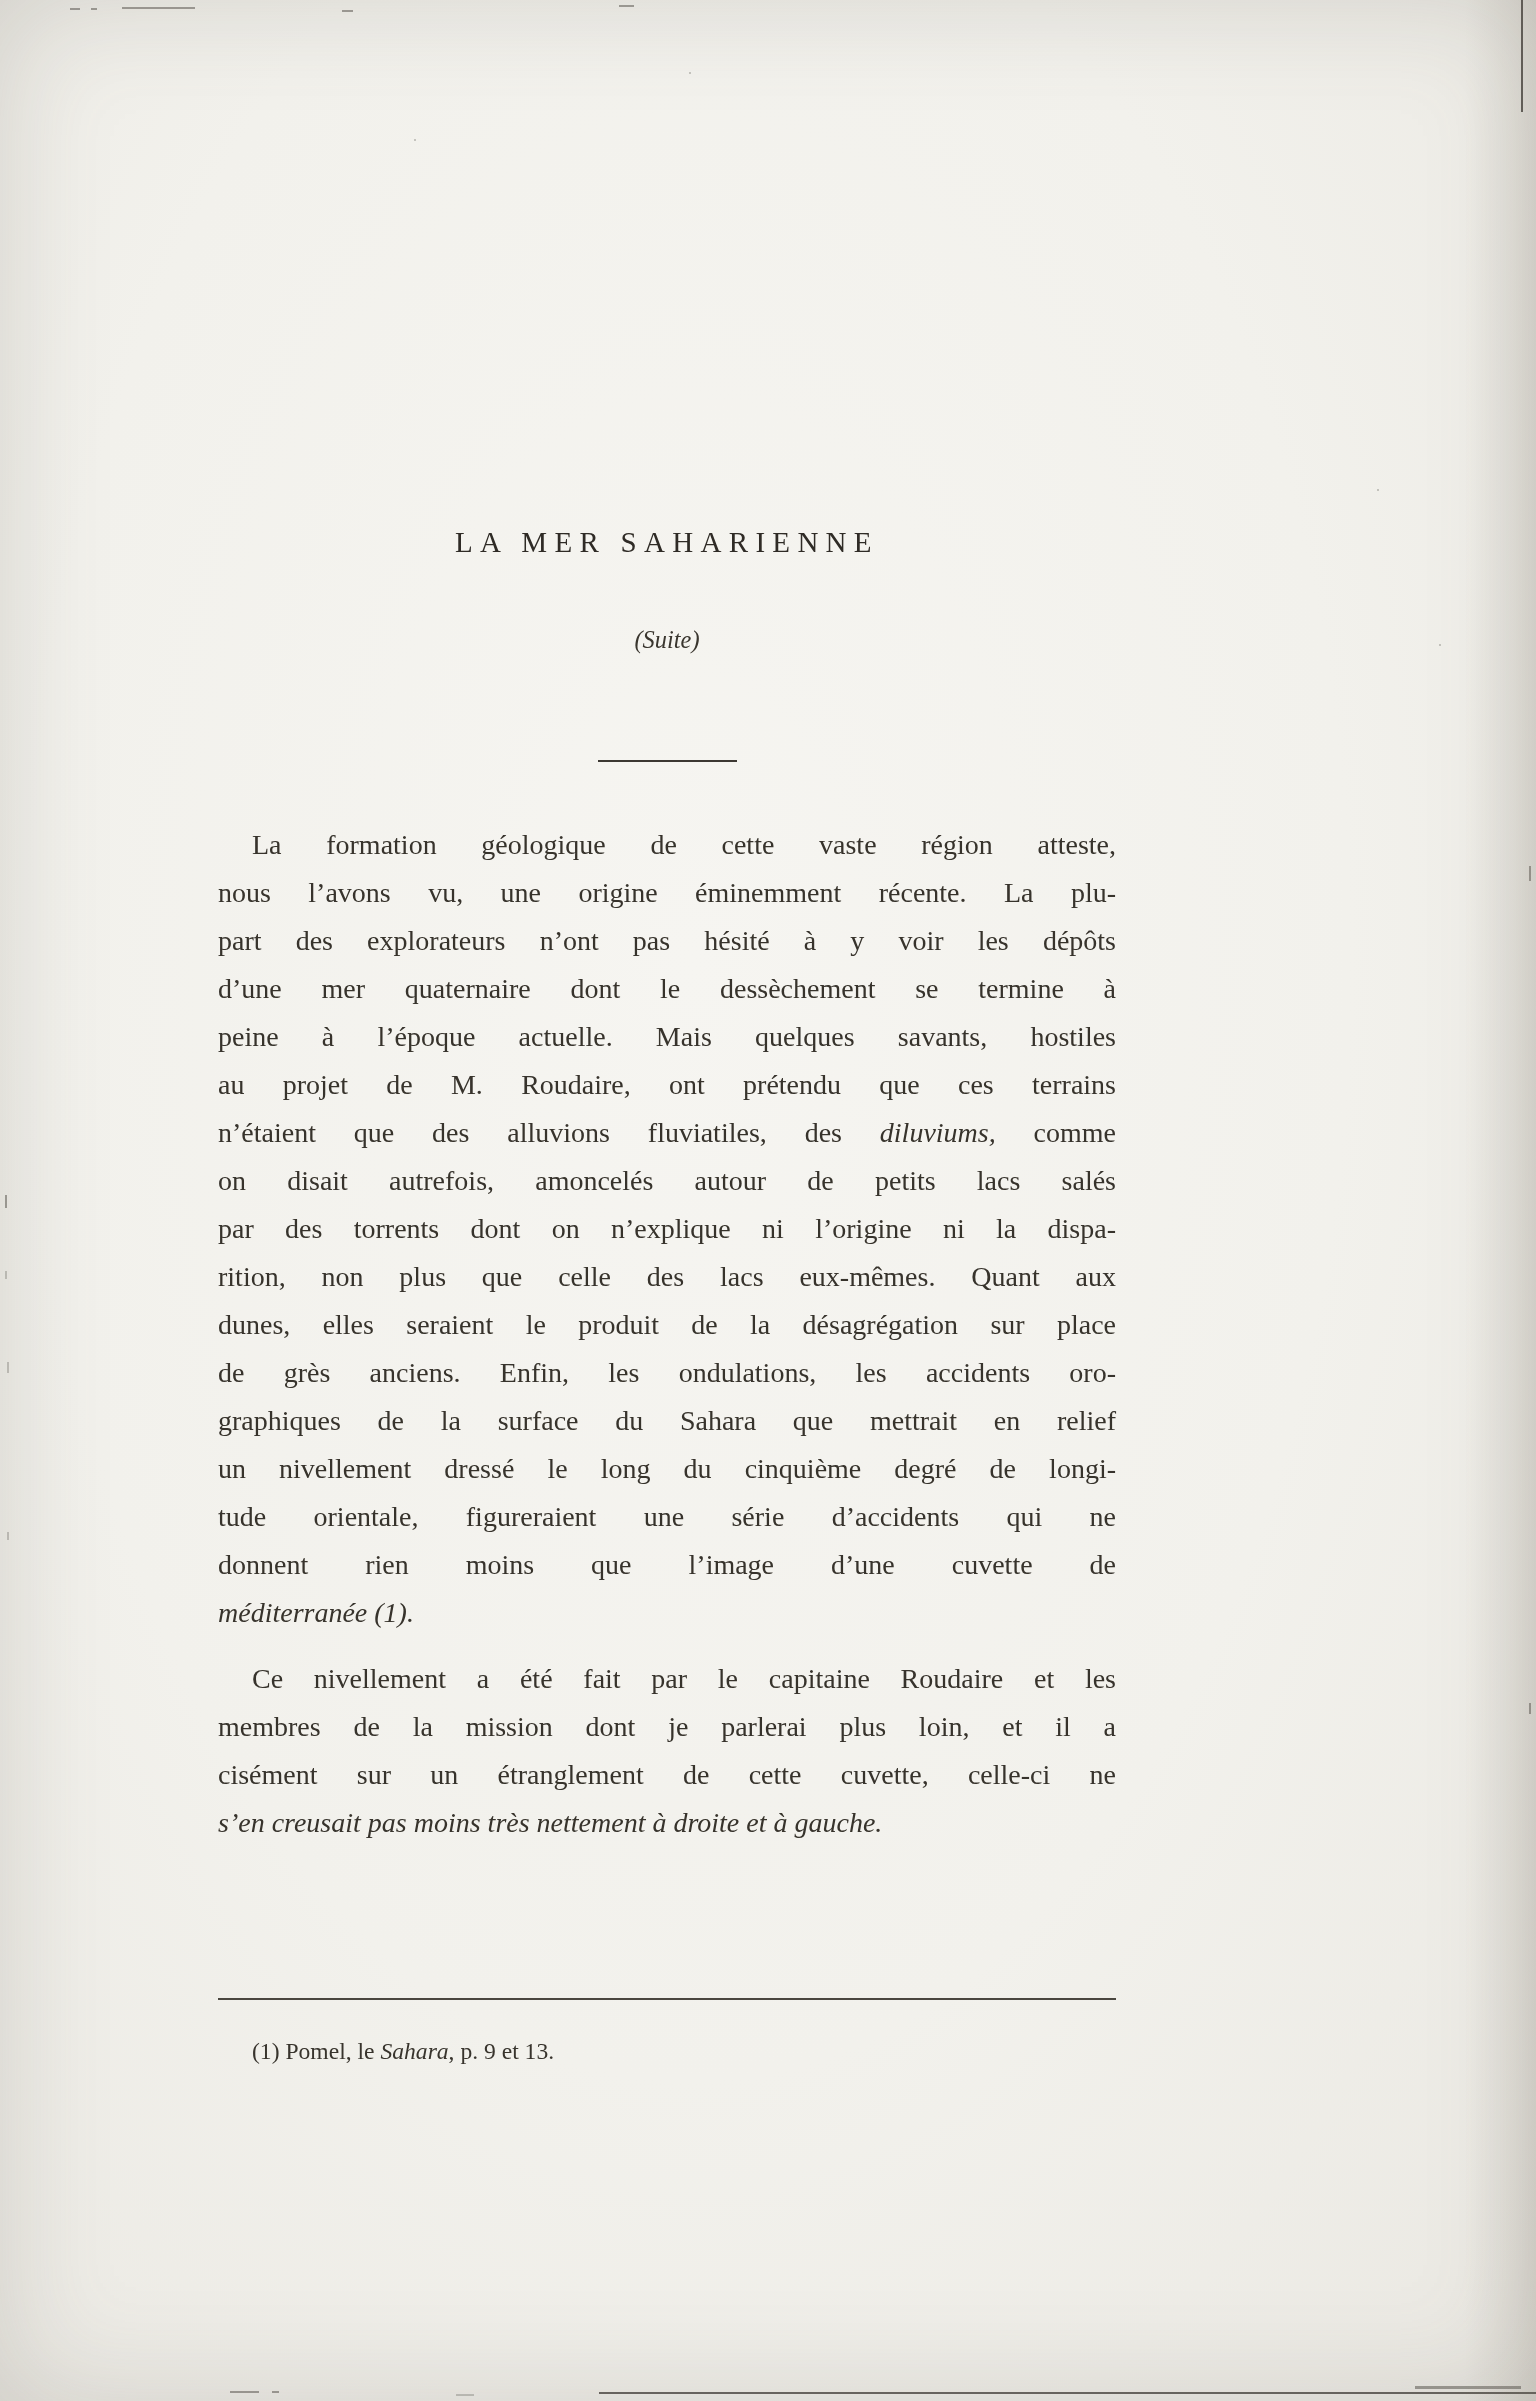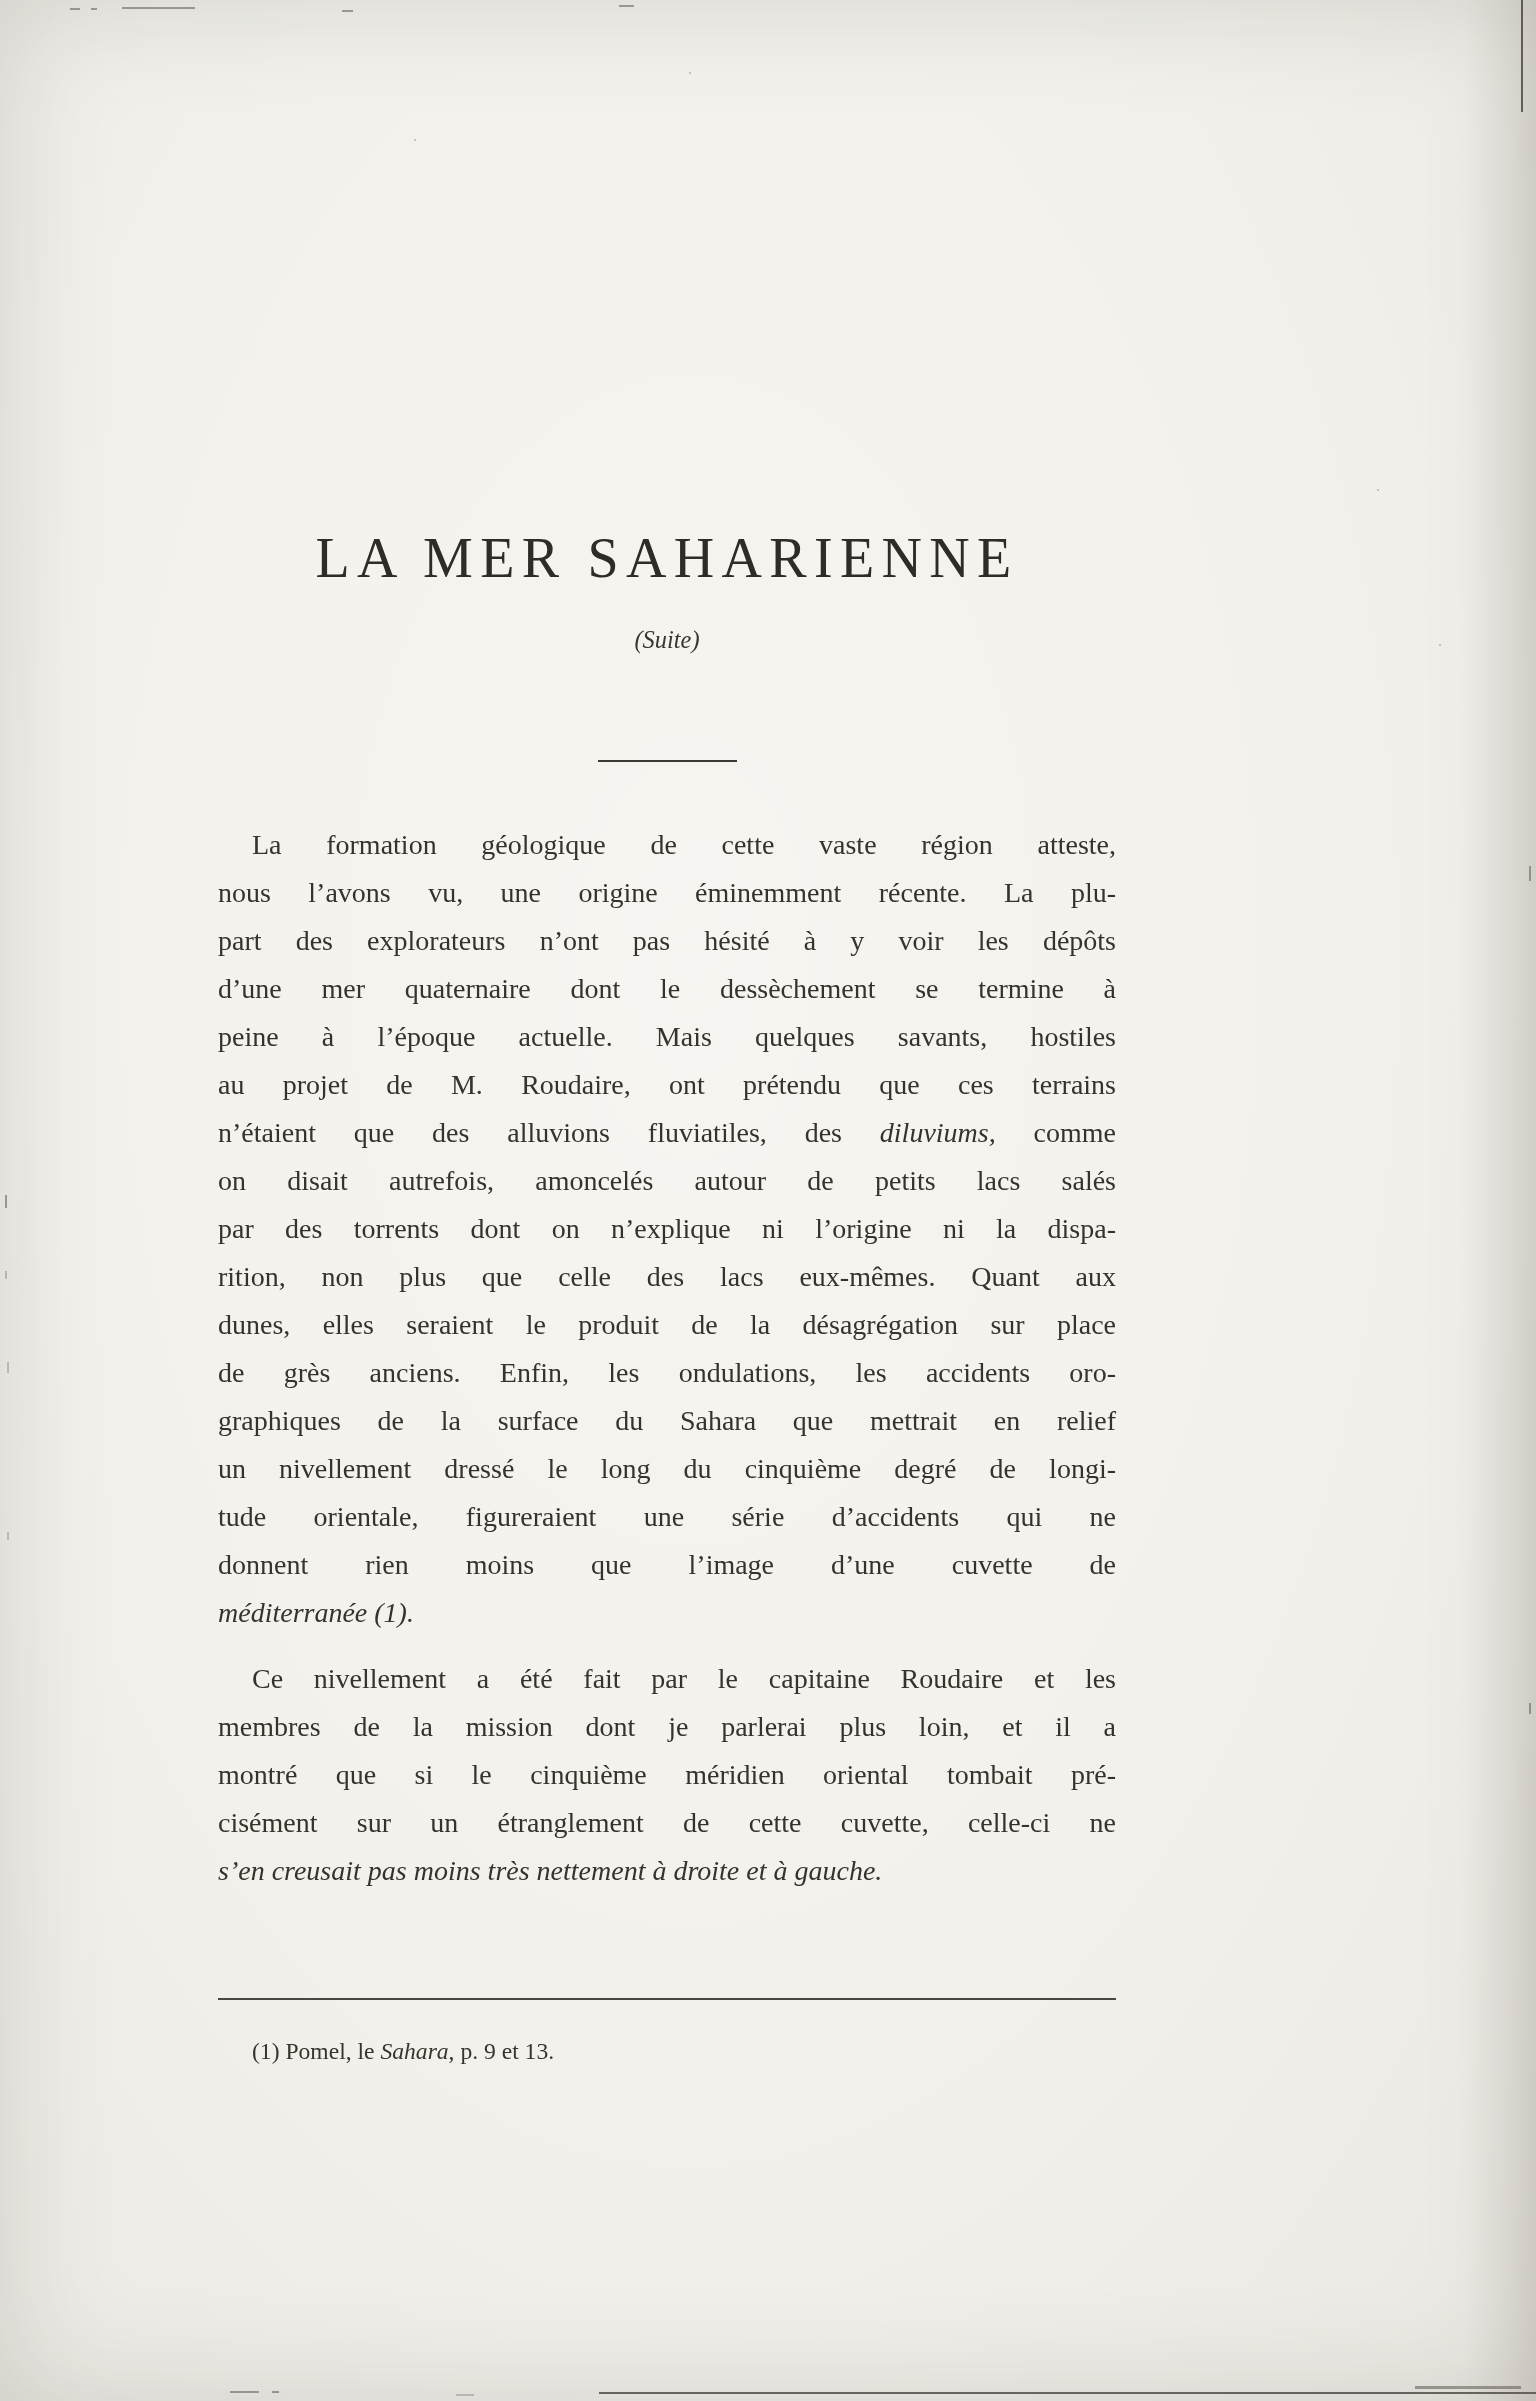--- a/index.html
+++ b/index.html
@@ -26,21 +26,21 @@
     background: linear-gradient(90deg, rgba(120,112,98,0) 0%, rgba(120,112,98,0.10) 70%, rgba(120,112,98,0.16) 100%);
     pointer-events: none;
   }
 
   .doc-title {
     position: absolute;
     left: 218px;
     top: 526px;
     width: 898px;
     text-align: center;
-    font-size: 56px;
+    font-size: 29px;
     letter-spacing: 7.3px;
     color: #2f2b26;
     white-space: nowrap;
   }
   .doc-subtitle {
     position: absolute;
     left: 218px;
     top: 626px;
     width: 898px;
     text-align: center;
@@ -151,21 +151,20 @@
     <div class="line">dunes, elles seraient le produit de la désagrégation sur place</div>
     <div class="line">de grès anciens. Enfin, les ondulations, les accidents oro-</div>
     <div class="line">graphiques de la surface du Sahara que mettrait en relief</div>
     <div class="line">un nivellement dressé le long du cinquième degré de longi-</div>
     <div class="line">tude orientale, figureraient une série d’accidents qui ne</div>
     <div class="line">donnent rien moins que l’image d’une cuvette de</div>
     <div class="line end">méditerranée (1).</div>
 
     <div class="line indent">Ce nivellement a été fait par le capitaine Roudaire et les</div>
     <div class="line">membres de la mission dont je parlerai plus loin, et il a</div>
-    <div class="line">montré que si le cinquième méridien oriental tombait pré-</div>
     <div class="line">cisément sur un étranglement de cette cuvette, celle-ci ne</div>
     <div class="line end">s’en creusait pas moins très nettement à droite et à gauche.</div>
   </div>
 
   <div class="footnote-rule"></div>
   <div class="footnote"><span>(1) Pomel, le </span><span class="it">Sahara</span><span>, p. 9 et 13.</span></div>
 
 </div>
 
 

